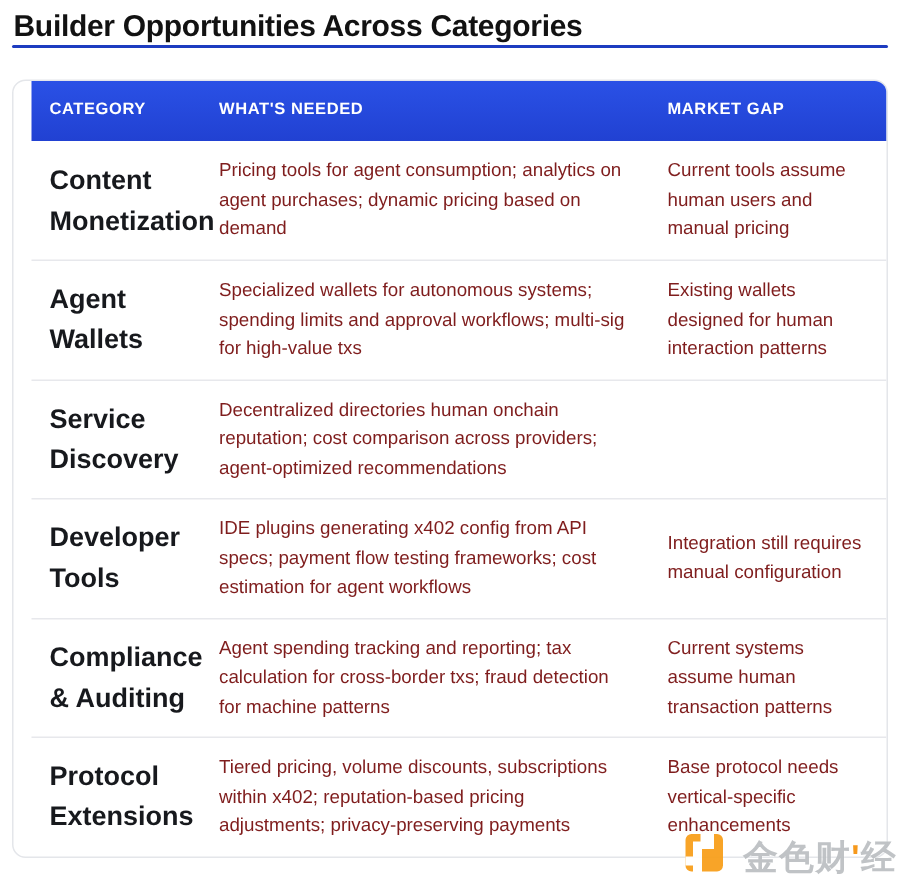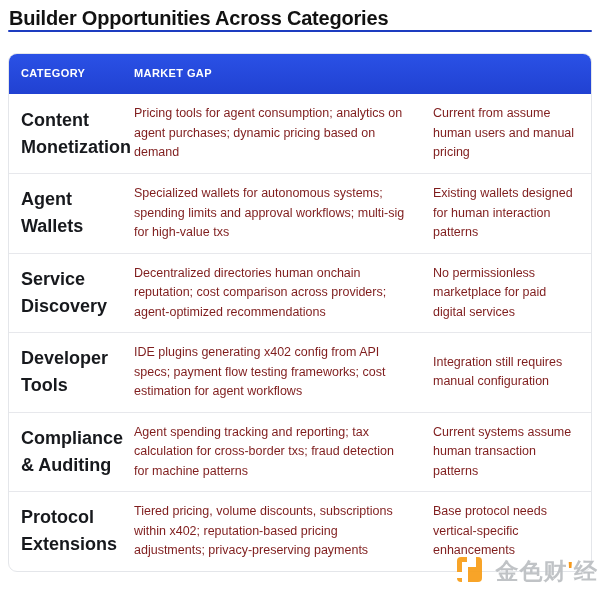--- a/index.html
+++ b/index.html
@@ -24,20 +24,21 @@
     background: #1d3cc0;
     margin-bottom: 21px;
     border-radius: 1px;
   }
 
   .table {
     border: 1px solid #e4e6ea;
     border-radius: 9px;
     overflow: hidden;
     background: #ffffff;
+    padding-left: 12px;
   }
   .thead {
     display: grid;
     grid-template-columns: 113px 299px 1fr;
     background: linear-gradient(180deg, #2a51e6 0%, #2141d2 100%);
     color: #ffffff;
     min-height: 40px;
     align-items: center;
   }
   .th {
@@ -94,39 +95,39 @@
 
 <div class="page">
 
   <div class="page-title">Builder Opportunities Across Categories</div>
   <div class="title-rule"></div>
 
   <div class="table">
 
     <div class="thead">
       <div class="th">CATEGORY</div>
+      <div class="th">WHAT'S NEEDED</div>
       <div class="th">MARKET GAP</div>
     </div>
 
     <div class="row">
       <div class="cell cell-category">Content Monetization</div>
       <div class="cell">Pricing tools for agent consumption; analytics on agent purchases; dynamic pricing based on demand</div>
-      <div class="cell">Current from assume human users and manual pricing</div>
+      <div class="cell">Current tools assume human users and manual pricing</div>
     </div>
 
     <div class="row">
       <div class="cell cell-category">Agent Wallets</div>
       <div class="cell">Specialized wallets for autonomous systems; spending limits and approval workflows; multi-sig for high-value txs</div>
       <div class="cell">Existing wallets designed for human interaction patterns</div>
     </div>
 
     <div class="row">
       <div class="cell cell-category">Service Discovery</div>
       <div class="cell">Decentralized directories human onchain reputation; cost comparison across providers; agent-optimized recommendations</div>
-      <div class="cell">No permissionless marketplace for paid digital services</div>
     </div>
 
     <div class="row">
       <div class="cell cell-category">Developer Tools</div>
       <div class="cell">IDE plugins generating x402 config from API specs; payment flow testing frameworks; cost estimation for agent workflows</div>
       <div class="cell">Integration still requires manual configuration</div>
     </div>
 
     <div class="row">
       <div class="cell cell-category">Compliance &amp; Auditing</div>

